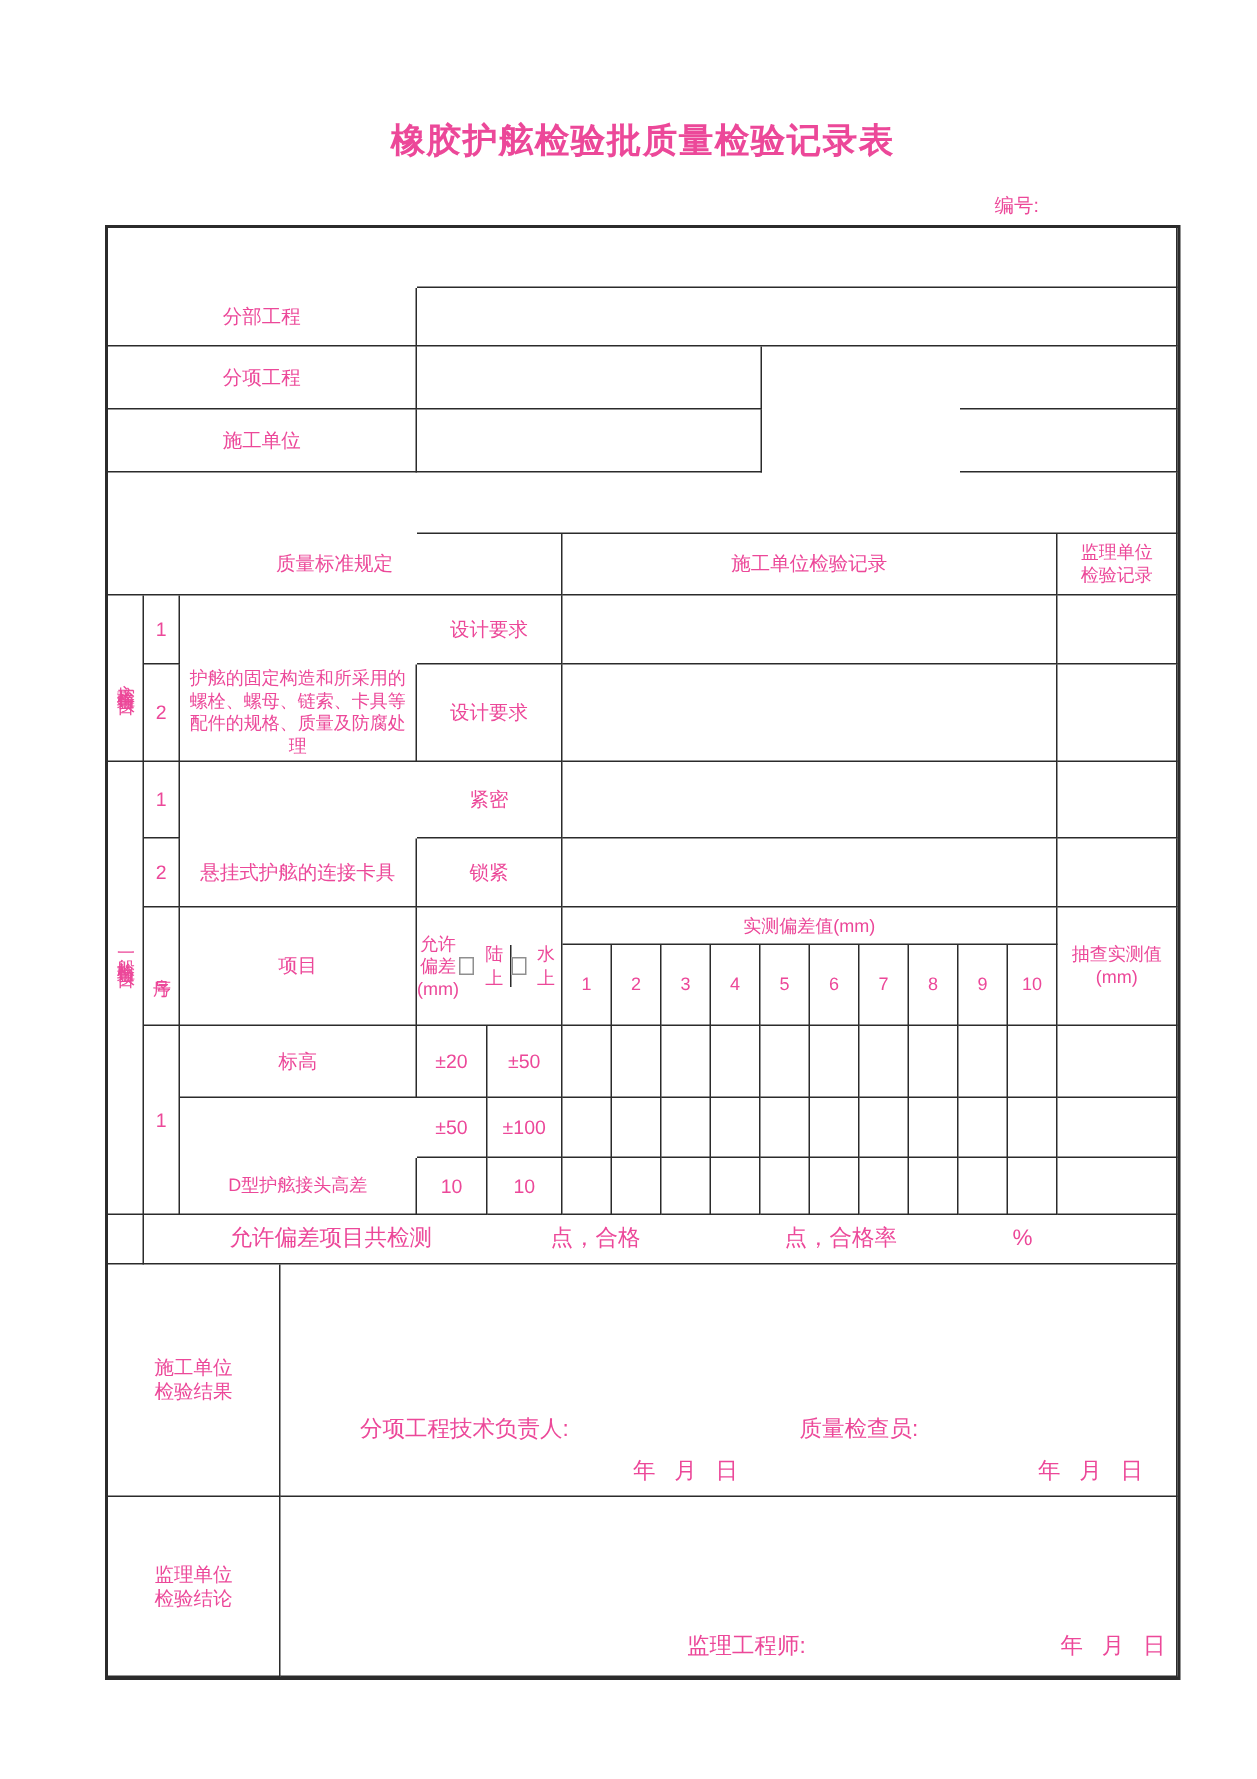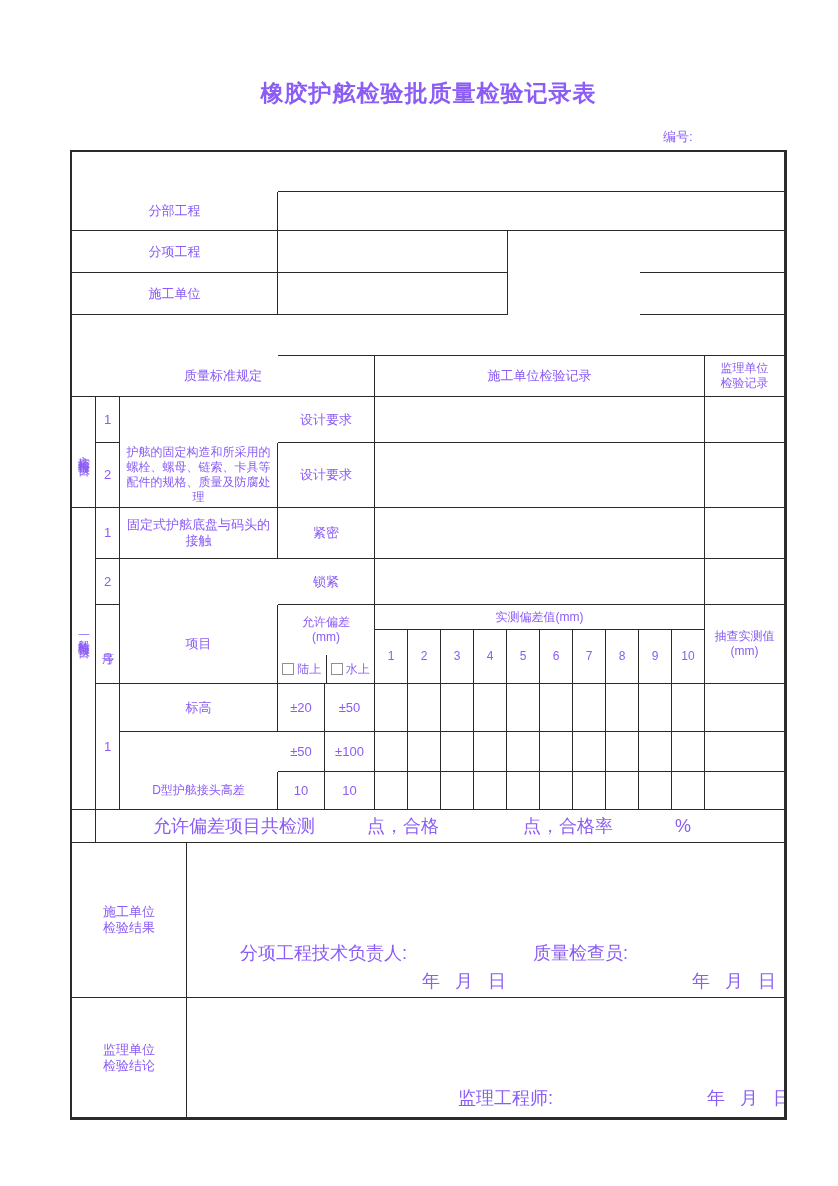--- a/index.html
+++ b/index.html
@@ -1,36 +1,36 @@
 <!DOCTYPE html>
 <html><head>
 <meta charset="utf-8">
 <style>
   html,body{margin:0;padding:0;background:#ffffff;}
   #page{position:relative;width:838px;height:1186px;background:#ffffff;
-        font-family:"Liberation Sans","DejaVu Sans",sans-serif;color:#8b5cf6;}
+        font-family:"Liberation Sans","DejaVu Sans",sans-serif;color:#ec4899;}
   #title{position:absolute;left:72px;top:78px;width:713px;text-align:center;
          font-size:23px;font-weight:bold;letter-spacing:1px;}
   #serial{position:absolute;left:663px;top:128px;font-size:13px;}
   #tbl{position:absolute;left:72px;top:152px;width:713px;height:966px;}
   #tbl .frame{position:absolute;left:-2px;top:-2px;right:-2px;bottom:-2px;
               border:2px solid #2b2b2b;pointer-events:none;}
   .c{position:absolute;box-sizing:border-box;border-right:1px solid #2b2b2b;
      border-bottom:1px solid #2b2b2b;display:flex;align-items:center;
      justify-content:center;text-align:center;font-size:13px;line-height:16px;
      overflow:hidden;}
   .f12{font-size:12px;line-height:15px;}
   .pre{white-space:pre-line;}
   .prs{white-space:pre;}
   .vert{writing-mode:vertical-lr;text-orientation:upright;letter-spacing:2px;}
   .noc{justify-content:flex-start;align-items:flex-start;}
-  .abs{position:absolute;font-size:18px;line-height:16px;white-space:pre;}
+  .abs{position:absolute;font-size:15px;line-height:16px;white-space:pre;}
   .cb{display:inline-block;width:10px;height:10px;border:1px solid #8f8f8f;
       margin-right:3px;vertical-align:-1px;background:#fff;}
-  .split{flex-direction:column;padding:0;}
+  .split{flex-direction:row;padding:0;}
   .split .topp{flex:1;display:flex;align-items:center;justify-content:center;
                width:100%;}
   .split .bot{height:28px;display:flex;width:100%;}
   .split .bot .half{flex:1;display:flex;align-items:center;justify-content:center;
                     font-size:12px;}
   .split .bot .half.w{border-left:1px solid #2b2b2b;}
 </style>
 </head>
 <body>
 
@@ -63,25 +63,25 @@
     <div class="c" style="left:303px;top:245px;width:330px;height:46px"></div>
     <div class="c" style="left:633px;top:245px;width:80px;height:46px"></div>
     <div class="c" style="left:24px;top:291px;width:24px;height:65px">2</div>
     <div class="c f12" style="left:48px;top:291px;width:158px;height:65px;padding:0 2px">护舷的固定构造和所采用的螺栓、螺母、链索、卡具等配件的规格、质量及防腐处理</div>
     <div class="c" style="left:206px;top:291px;width:97px;height:65px">设计要求</div>
     <div class="c" style="left:303px;top:291px;width:330px;height:65px"></div>
     <div class="c" style="left:633px;top:291px;width:80px;height:65px"></div>
 
     <div class="c vert f12" style="left:0;top:356px;width:24px;height:302px;padding-bottom:50px">一般检验项目</div>
     <div class="c" style="left:24px;top:356px;width:24px;height:51px">1</div>
-    <div class="c" style="left:48px;top:356px;width:158px;height:51px;padding:0 4px">固定式护舷底盘与码头的接触</div>
     <div class="c" style="left:206px;top:356px;width:97px;height:51px">紧密</div>
     <div class="c" style="left:303px;top:356px;width:330px;height:51px"></div>
     <div class="c" style="left:633px;top:356px;width:80px;height:51px"></div>
     <div class="c" style="left:24px;top:407px;width:24px;height:46px">2</div>
+    <div class="c" style="left:48px;top:407px;width:158px;height:46px">悬挂式护舷的连接卡具</div>
     <div class="c" style="left:206px;top:407px;width:97px;height:46px">锁紧</div>
     <div class="c" style="left:303px;top:407px;width:330px;height:46px"></div>
     <div class="c" style="left:633px;top:407px;width:80px;height:46px"></div>
 
     <div class="c vert f12" style="left:24px;top:453px;width:24px;height:79px">序号</div>
     <div class="c" style="left:48px;top:453px;width:158px;height:79px">项目</div>
     <div class="c split" style="left:206px;top:453px;width:97px;height:79px">
       <div class="topp f12 pre">允许偏差
 (mm)</div>
       <div class="bot">

